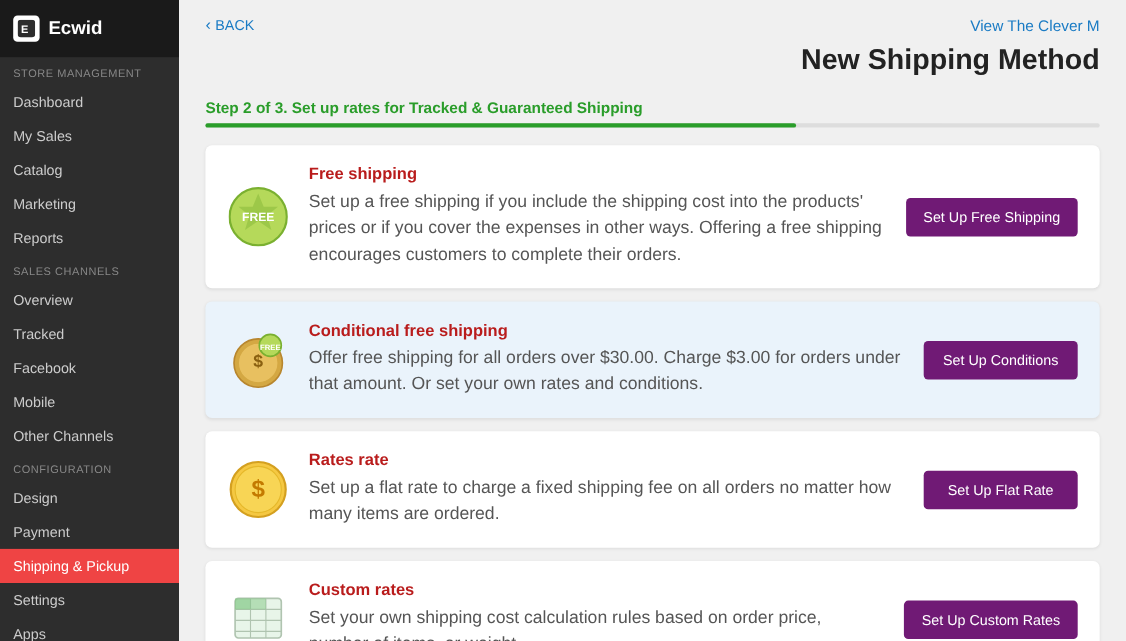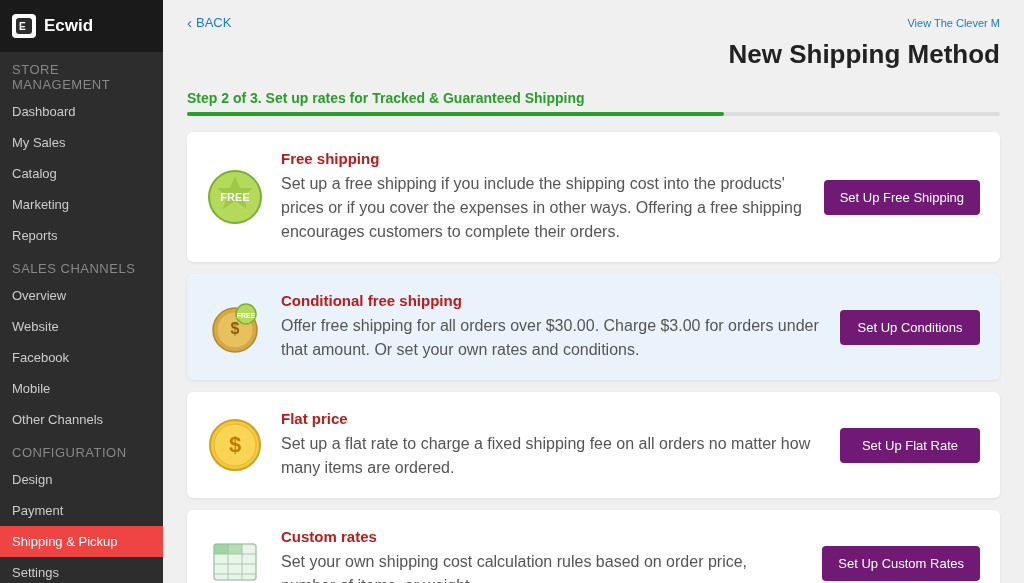--- a/index.html
+++ b/index.html
@@ -27,21 +27,21 @@
       background: #fff;
       border-radius: 4px;
       width: 24px;
       height: 24px;
       display: flex; align-items: center; justify-content: center;
       font-weight: bold; font-size: 11px; color: #2d2d2d;
     }
     .sidebar-logo-text { color: #fff; font-size: 17px; font-weight: 600; }
 
     .sidebar-section-label {
-      font-size: 13px;
+      font-size: 10px;
       color: #888;
       text-transform: uppercase;
       padding: 10px 12px 4px 12px;
       letter-spacing: 0.5px;
     }
     .sidebar-item {
       padding: 8px 12px;
       font-size: 13px;
       color: #ccc;
       cursor: pointer;
@@ -63,21 +63,21 @@
       padding: 14px 24px 4px 24px;
       display: flex;
       justify-content: space-between;
       align-items: center;
     }
     .back-link {
       display: flex; align-items: center; gap: 4px;
       color: #1a7bc4; font-size: 13px; cursor: pointer; text-decoration: none;
     }
     .back-arrow { font-size: 15px; }
-    .view-link { color: #1a7bc4; font-size: 11px; cursor: pointer; }
+    .view-link { color: #1a7bc4; font-size: 14px; cursor: pointer; }
 
     .page-header { padding: 4px 24px 12px 24px; text-align: right; }
     .page-title { font-size: 26px; font-weight: 600; color: #222; margin-bottom: 8px; }
 
     .step-indicator { padding: 0 24px 16px 24px; }
     .step-text { font-size: 14px; font-weight: 600; color: #2a9d2a; margin-bottom: 6px; }
     .progress-bar-track { background: #ddd; height: 4px; border-radius: 2px; }
     .progress-bar-fill { background: #2a9d2a; height: 4px; border-radius: 2px; width: 66%; }
 
     .cards-container { padding: 0 24px 24px 24px; display: flex; flex-direction: column; gap: 12px; }
@@ -133,21 +133,21 @@
 
   <div class="sidebar-section-label">Store management</div>
   <a class="sidebar-item">Dashboard</a>
   <a class="sidebar-item">My Sales</a>
   <a class="sidebar-item">Catalog</a>
   <a class="sidebar-item">Marketing</a>
   <a class="sidebar-item">Reports</a>
 
   <div class="sidebar-section-label">Sales channels</div>
   <a class="sidebar-item">Overview</a>
-  <a class="sidebar-item">Website</a>
+  <a class="sidebar-item">Tracked</a>
   <a class="sidebar-item">Facebook</a>
   <a class="sidebar-item">Mobile</a>
   <a class="sidebar-item">Other Channels</a>
 
   <div class="sidebar-section-label">Configuration</div>
   <a class="sidebar-item">Design</a>
   <a class="sidebar-item">Payment</a>
   <a class="sidebar-item active">Shipping &amp; Pickup</a>
   <a class="sidebar-item">Settings</a>
   <a class="sidebar-item">Apps</a>
@@ -212,21 +212,21 @@
 
     <div class="card">
       <div class="card-icon">
         <svg width="54" height="54" viewBox="0 0 54 54">
           <circle cx="27" cy="27" r="25" fill="#f5c842" stroke="#d4a020" stroke-width="2"></circle>
           <circle cx="27" cy="27" r="21" fill="#f8d555" stroke="#e5b82a" stroke-width="1"></circle>
           <text x="27" y="34" text-anchor="middle" font-size="22" fill="#c47a00" font-family="Arial" font-weight="bold">$</text>
         </svg>
       </div>
       <div class="card-body">
-        <div class="card-title">Flat price</div>
+        <div class="card-title">Rates rate</div>
         <div class="card-desc">Set up a flat rate to charge a fixed shipping fee on all orders no matter how many items are ordered.</div>
       </div>
       <button class="card-btn">Set Up Flat Rate</button>
     </div>
 
     <div class="card">
       <div class="card-icon">
         <svg width="54" height="54" viewBox="0 0 54 54">
           <rect x="6" y="8" width="42" height="36" rx="3" fill="#e8f5e9" stroke="#b0c4b0" stroke-width="1.5"></rect>
           <line x1="6" y1="18" x2="48" y2="18" stroke="#b0c4b0" stroke-width="1"></line>

